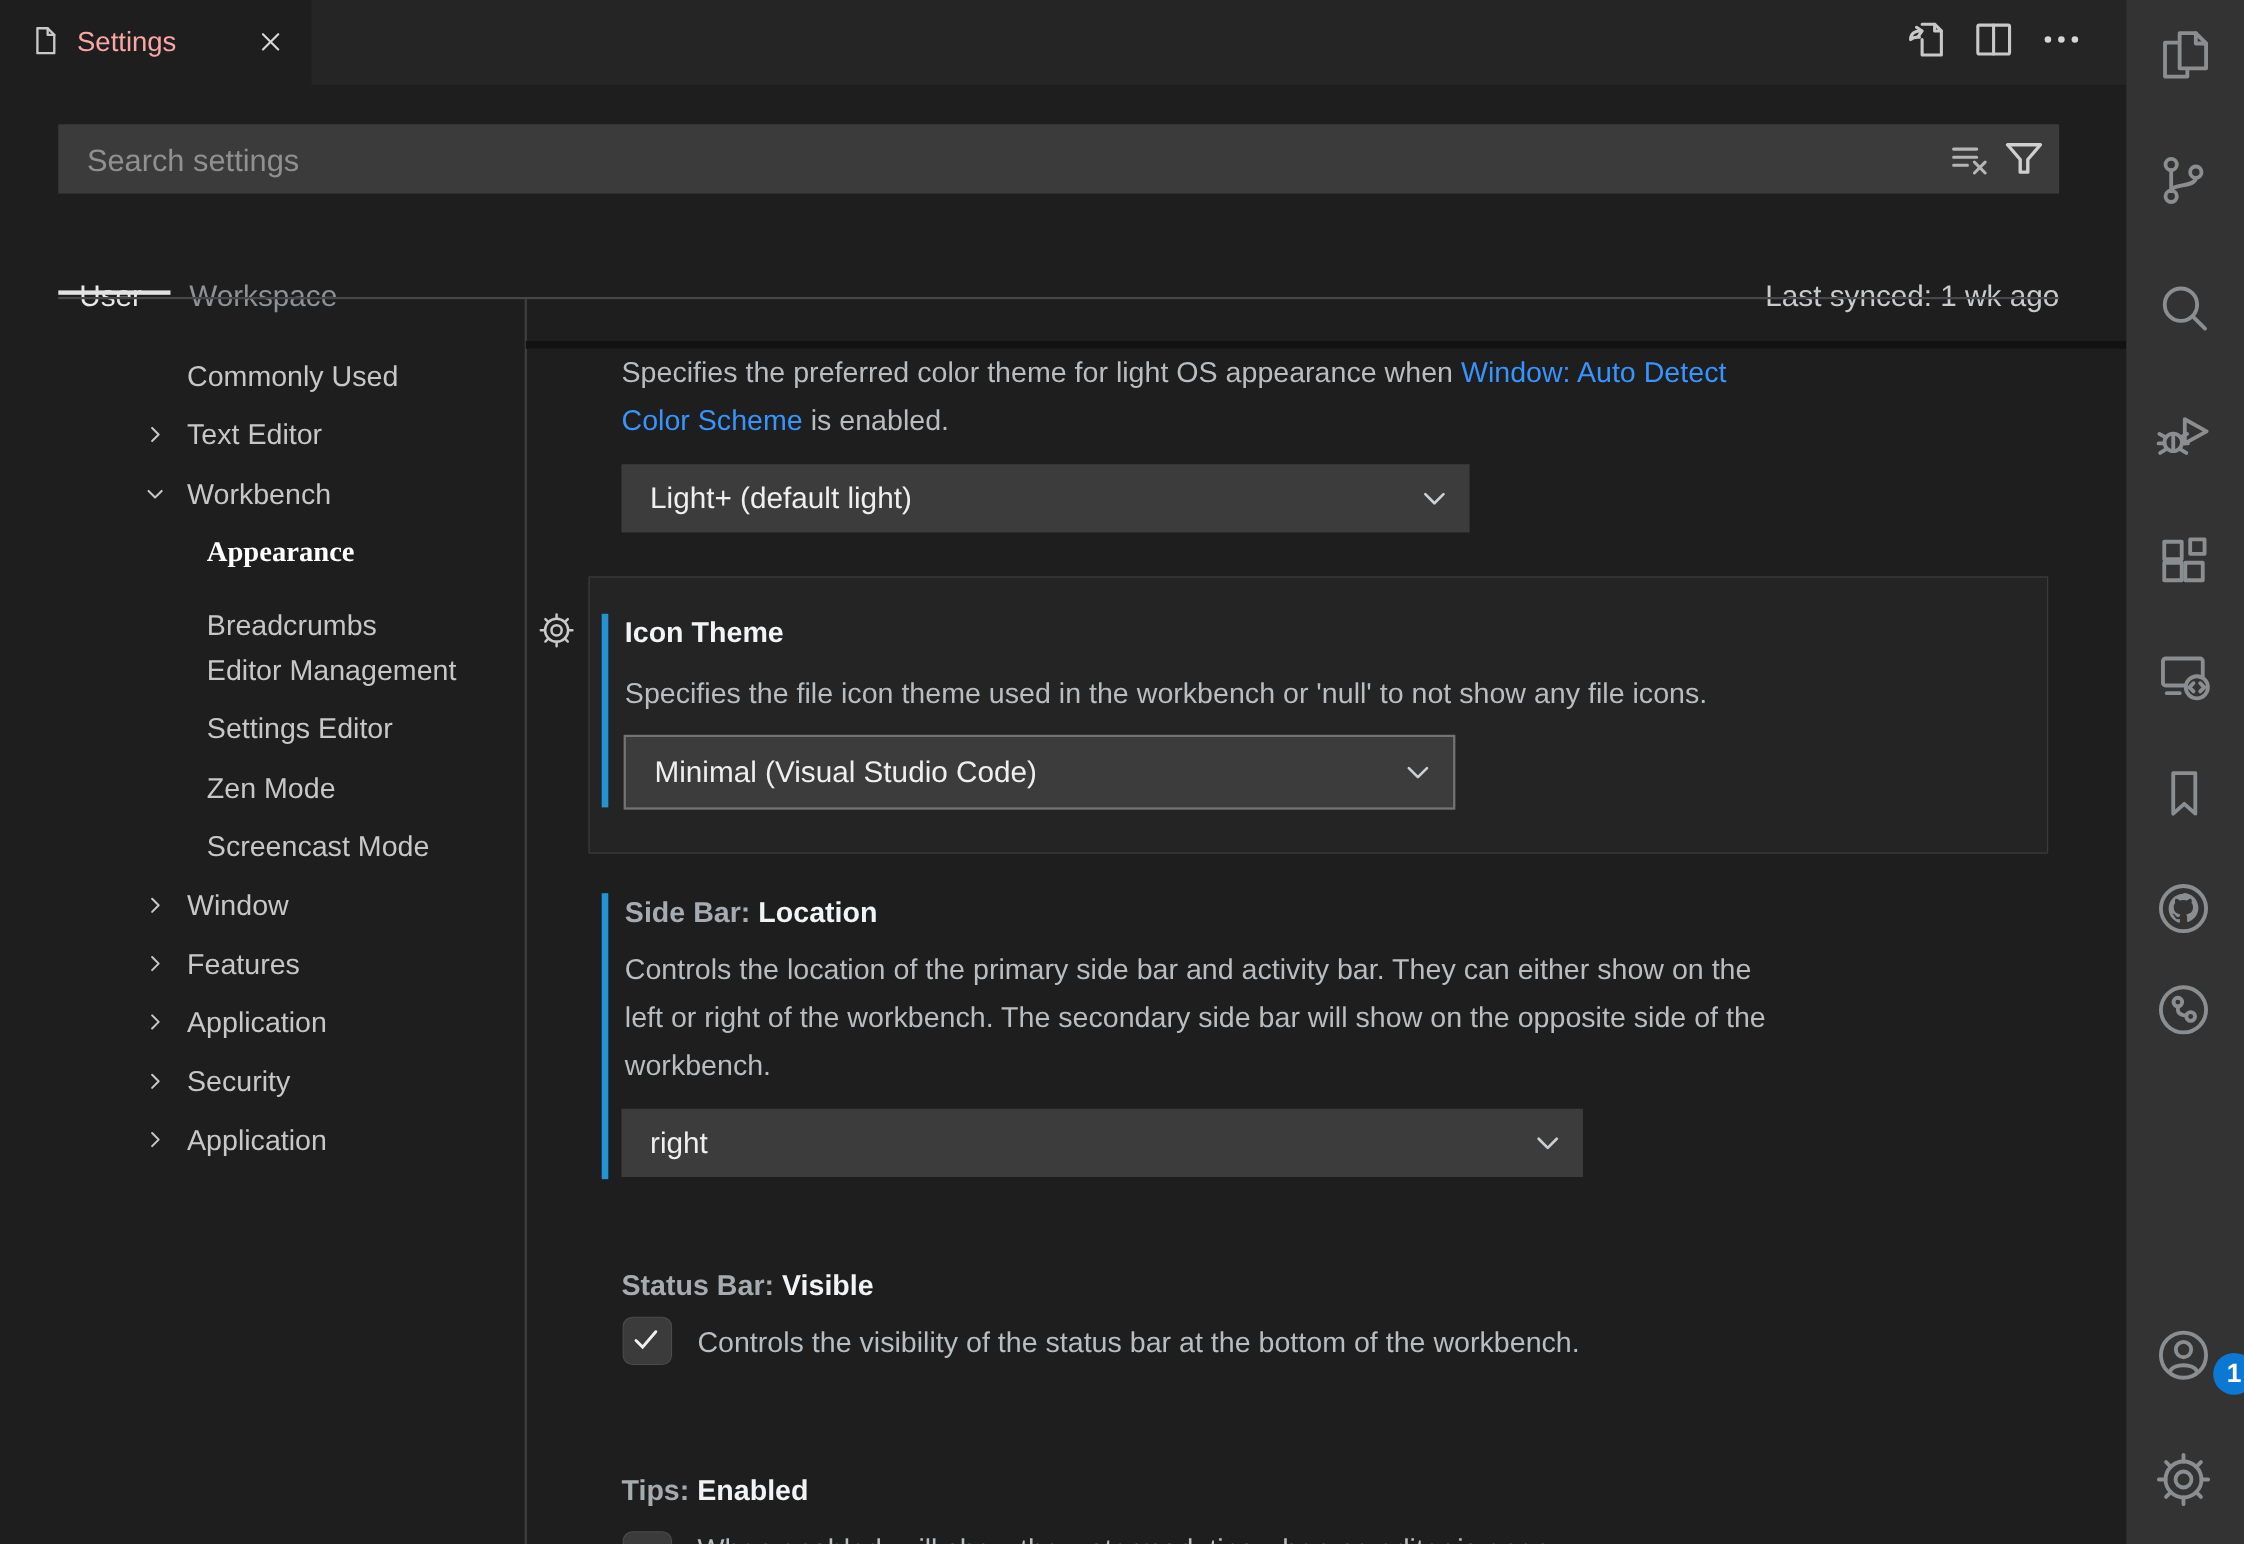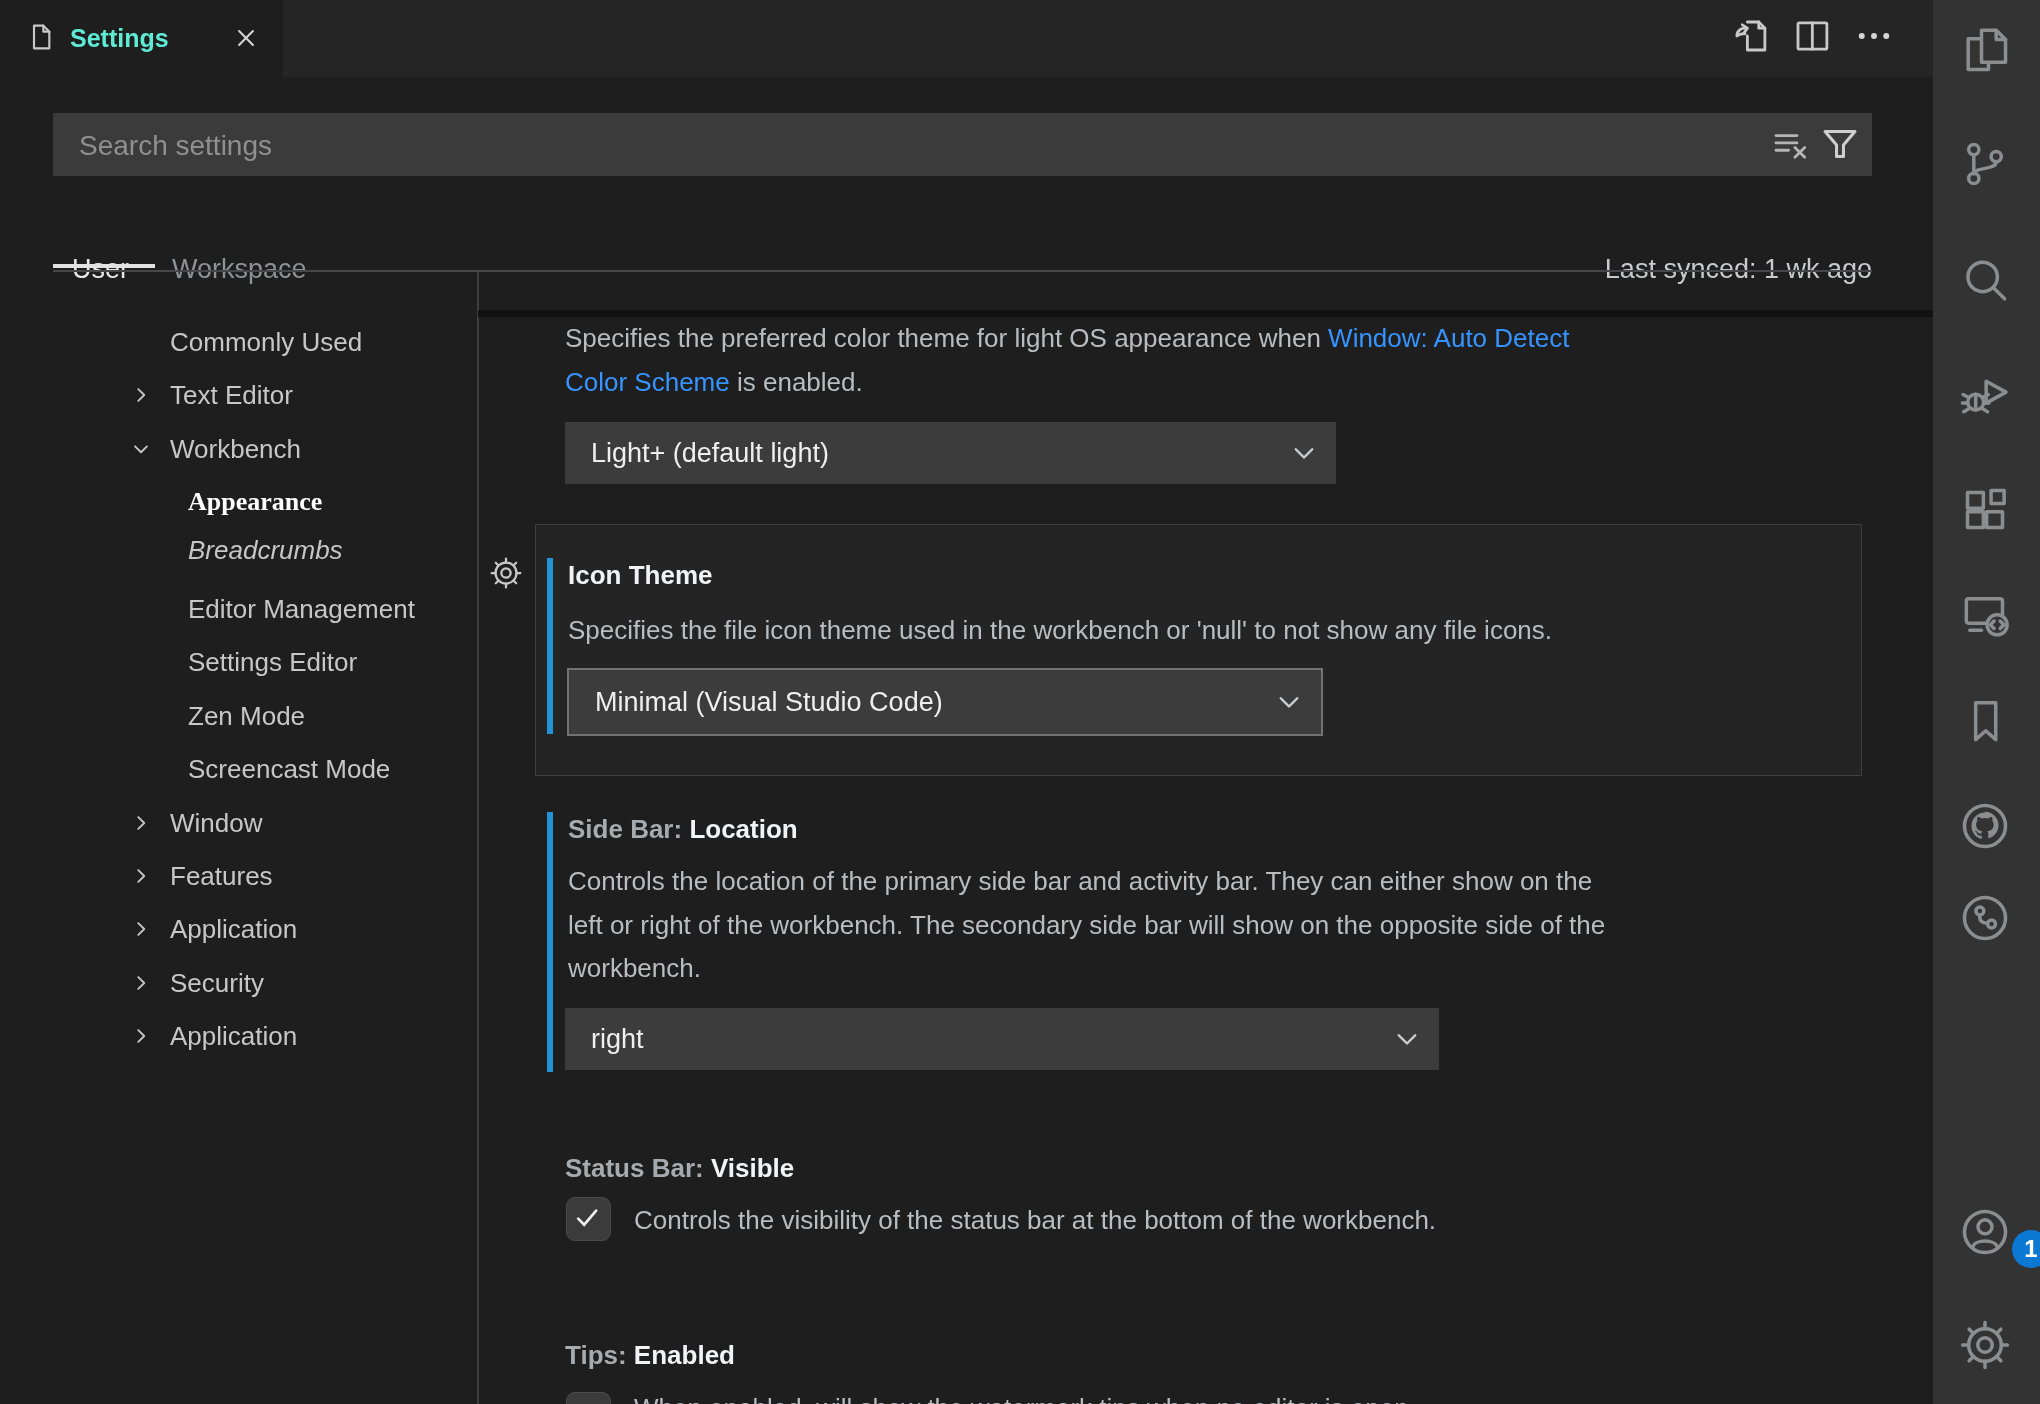--- a/index.html
+++ b/index.html
@@ -6,21 +6,21 @@
   body{font-family:"Liberation Sans","DejaVu Sans",sans-serif;}
   .stage{position:relative;width:2040px;height:1404px;background:#1e1e1e;overflow:hidden;}
   .abs{position:absolute;}
   svg{display:block;}
   .icon-stroke{fill:none;stroke:#8b8e90;stroke-width:1.5;stroke-linecap:round;stroke-linejoin:round;}
   .icon-light{fill:none;stroke:#c9c9c9;stroke-width:1.6;stroke-linecap:round;stroke-linejoin:round;}
 
   
   .tabbar{left:0;top:0;width:1933px;height:77px;background:#252526;}
   .tab{left:0;top:0;width:283px;height:77px;background:#1e1e1e;}
-  .tab-title{left:70px;top:0;line-height:77px;font-size:25px;color:#5eead4;white-space:nowrap;font-weight:bold;}
+  .tab-title{left:70px;top:0;line-height:77px;font-size:25px;color:#fca5a5;white-space:nowrap;}
   .editor-actions span{position:absolute;top:15px;width:42px;height:42px;}
 
   
   .searchbox{left:53px;top:113px;width:1819px;height:63px;background:#3b3b3c;}
   .searchbox input{position:absolute;left:24px;top:0;width:1640px;height:63px;background:transparent;border:none;outline:none;
     color:#d8d8d8;font-size:28px;font-family:"Liberation Sans","DejaVu Sans",sans-serif;}
   .searchbox input::placeholder{color:#909090;opacity:1;}
 
   
   .scope-label{top:219px;font-size:27px;white-space:nowrap;margin-top:35px;}
@@ -140,21 +140,21 @@
         <span class="tchev">
           <svg viewBox="0 0 24 24">
             <path d="M6.5 9.5L12 15l5.5-5.5"></path>
           </svg>
         </span>
         <span class="tlabel" style="left:130px">Workbench</span>
       </div>
       <div class="toc-row sel" style="top: 476.2px; font-family: Liberation Serif, serif;">
         <span class="tlabel" style="left:148px">Appearance</span>
       </div>
-      <div class="toc-row" style="top: 524px; font-style: italic;">
+      <div class="toc-row" style="top: 542px;">
         <span class="tlabel" style="left:148px">Breadcrumbs</span>
       </div>
       <div class="toc-row" style="top: 583px;">
         <span class="tlabel" style="left:148px">Editor Management</span>
       </div>
       <div class="toc-row" style="top: 636.4px;">
         <span class="tlabel" style="left:148px">Settings Editor</span>
       </div>
       <div class="toc-row" style="top: 689.8px;">
         <span class="tlabel" style="left:148px">Zen Mode</span>

